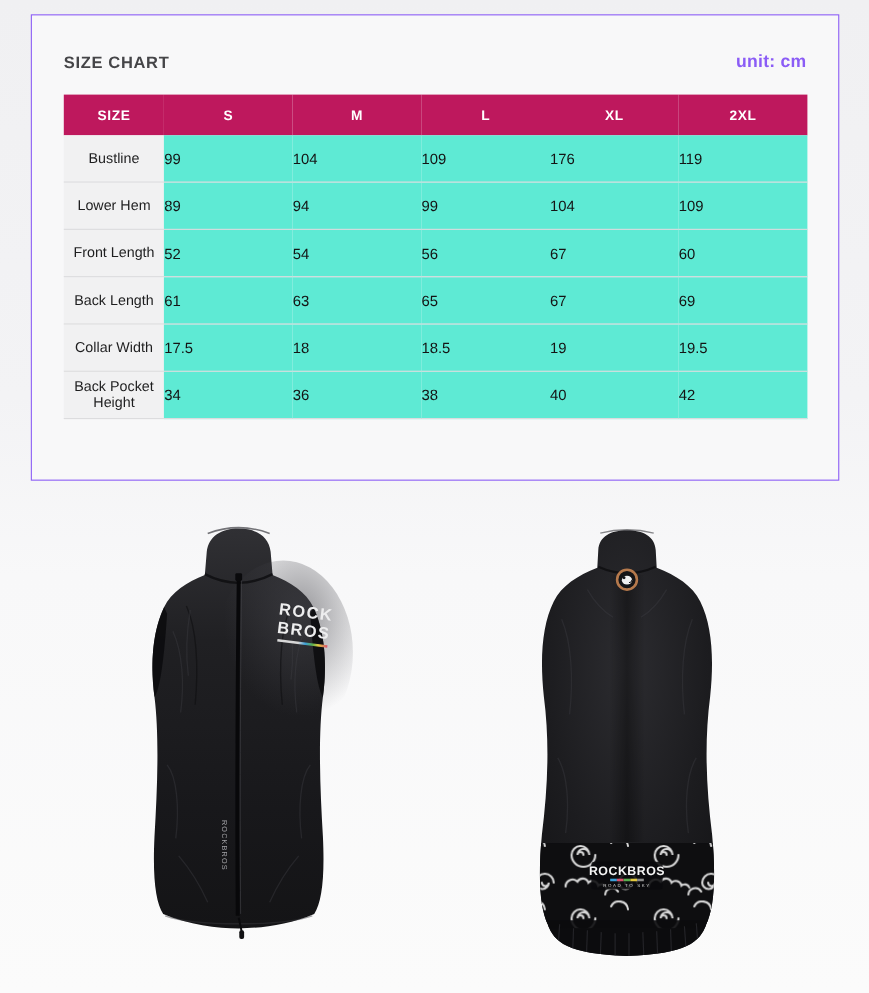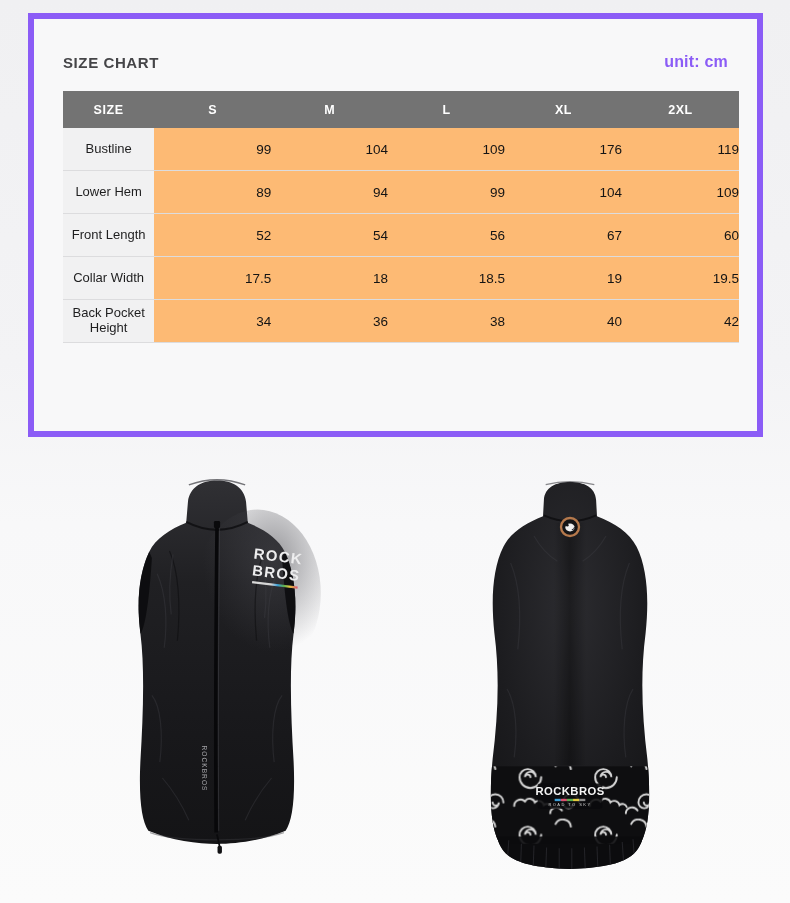--- a/index.html
+++ b/index.html
@@ -4,47 +4,47 @@
 <style>
   html,body{margin:0;padding:0;}
   body{
     width:790px;height:903px;position:relative;overflow:hidden;
     background:linear-gradient(180deg,#f0f0f2 0%,#f3f3f5 40%,#f8f8f9 58%,#fbfbfb 100%);
     font-family:"Liberation Sans",sans-serif;
     -webkit-font-smoothing:antialiased;
   }
   .chart-card{
     position:absolute;left:28px;top:13px;width:735px;height:424px;
-    background:#f8f8f9;border:6px solid #8b5cf6;box-sizing:border-box;
+    background:#f8f8f9;border:1px solid #8b5cf6;box-sizing:border-box;
   }
   .card-inner{padding:0 29px;}
   .card-head{
     display:flex;justify-content:space-between;align-items:flex-end;
     margin-top:34px;margin-bottom:20px;
   }
   .card-title{
     margin:0;font-size:15px;font-weight:bold;color:#454548;letter-spacing:.6px;
   }
   .unit-label{
     font-size:16px;font-weight:bold;color:#8b5cf6;letter-spacing:.2px;
   }
   table.size-table{
     width:676px;border-collapse:collapse;table-layout:fixed;
   }
   table.size-table thead th{
-    background:#737373;color:#ffffff;font-size:12.5px;font-weight:bold;
+    background:#be185d;color:#ffffff;font-size:12.5px;font-weight:bold;
     height:37px;letter-spacing:.6px;padding:0;
   }
   table.size-table tbody tr{border-bottom:1px solid #dcdcde;}
   table.size-table tbody th{
     background:#f1f1f2;font-weight:normal;font-size:13px;color:#1e1e1f;
     height:38px;line-height:1.15;padding:2px 6px;text-align:center;margin-top:12px;
   }
   table.size-table tbody td{
-    background:#fdba74;font-size:13.5px;color:#141414;text-align:right;padding:0;
+    background:#5eead4;font-size:13.5px;color:#141414;text-align:left;padding:0;
   }
   .product-images{
     position:absolute;left:0;top:437px;width:790px;
     display:flex;justify-content:center;align-items:flex-start;
     gap:86px;padding-top:33px;box-sizing:border-box;
   }
   .vest-svg{display:block;}
 </style>
 </head>
 <body>
@@ -91,20 +91,28 @@
           <td>104</td>
           <td>109</td>
         </tr>
         <tr>
           <th>Front Length</th>
           <td>52</td>
           <td>54</td>
           <td>56</td>
           <td>67</td>
           <td>60</td>
+        </tr>
+        <tr>
+          <th>Back Length</th>
+          <td>61</td>
+          <td>63</td>
+          <td>65</td>
+          <td>67</td>
+          <td>69</td>
         </tr>
         <tr>
           <th>Collar Width</th>
           <td>17.5</td>
           <td>18</td>
           <td>18.5</td>
           <td>19</td>
           <td>19.5</td>
         </tr>
         <tr>

